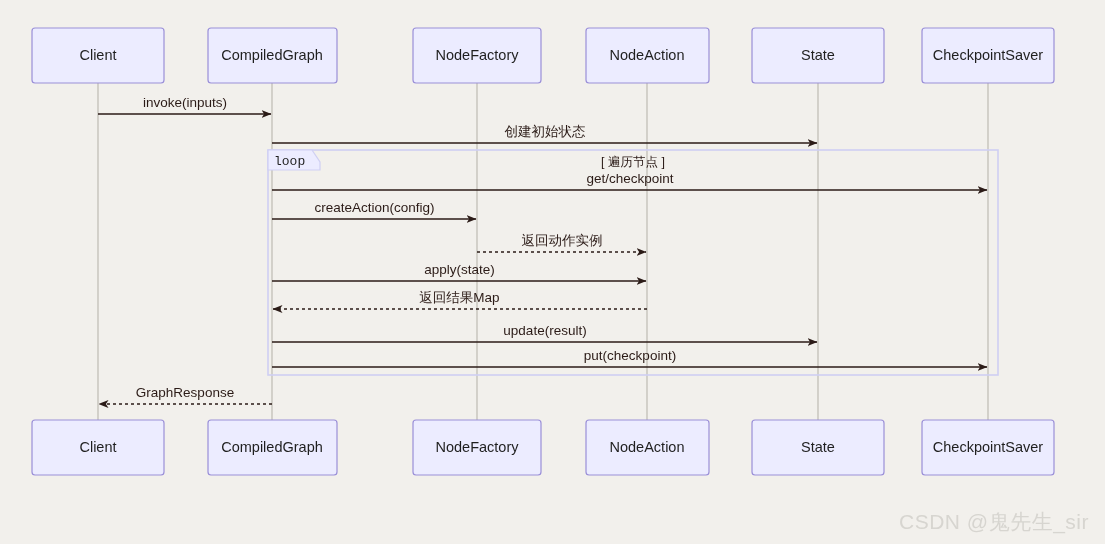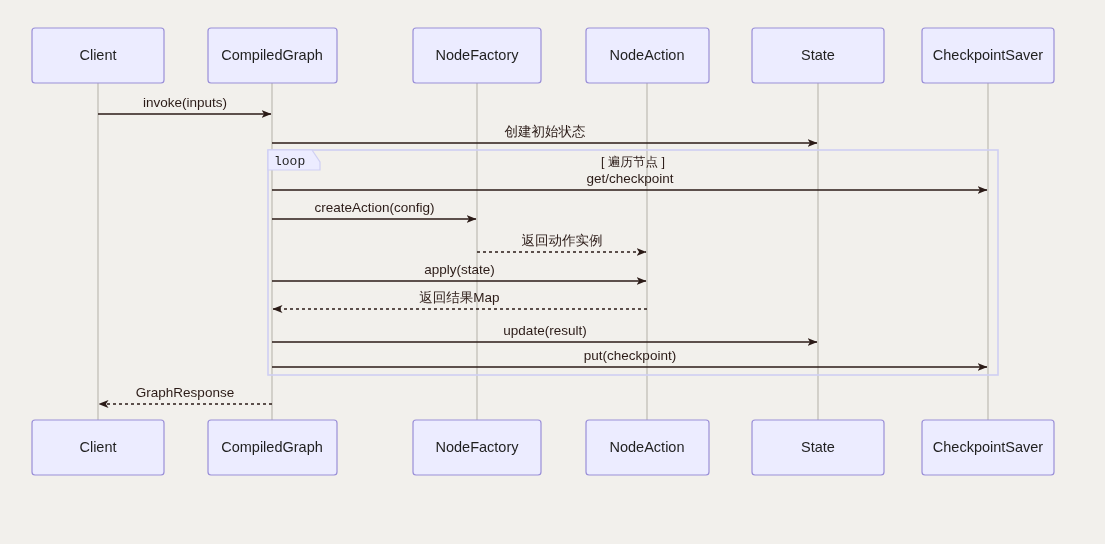--- a/index.html
+++ b/index.html
@@ -208,13 +208,14 @@
           <rect x="752" y="420" width="132" height="55" class="participant-box"></rect>
           <text x="818" y="448.5" class="participant-label">State</text>
         </g>
         <g>
           <rect x="922" y="420" width="132" height="55" class="participant-box"></rect>
           <text x="988" y="448.5" class="participant-label">CheckpointSaver</text>
         </g>
       </g>
   </svg>
 
+  <div class="watermark">CSDN @鬼先生_sir</div>
 </div>
 
 </body></html>

